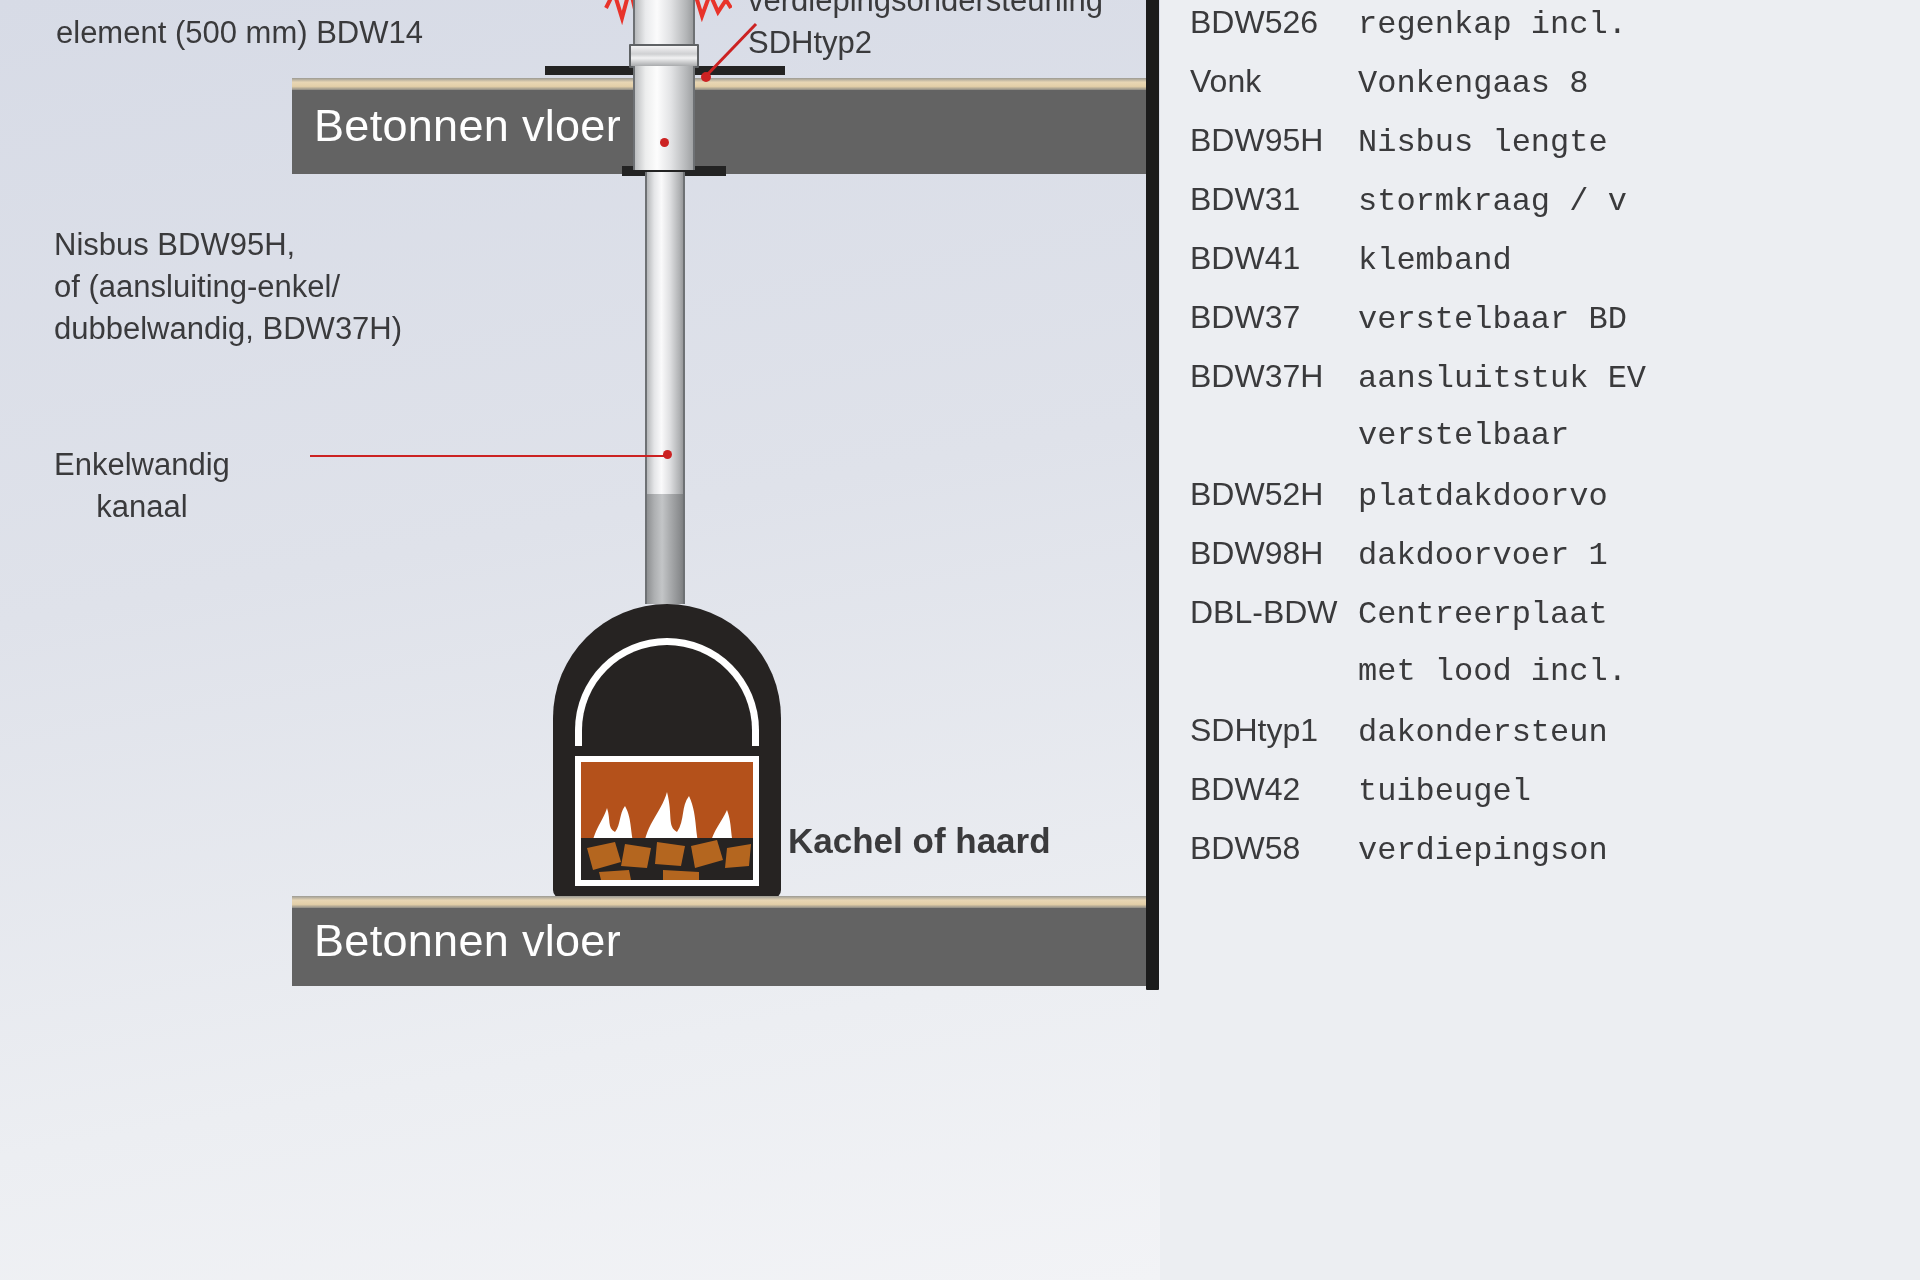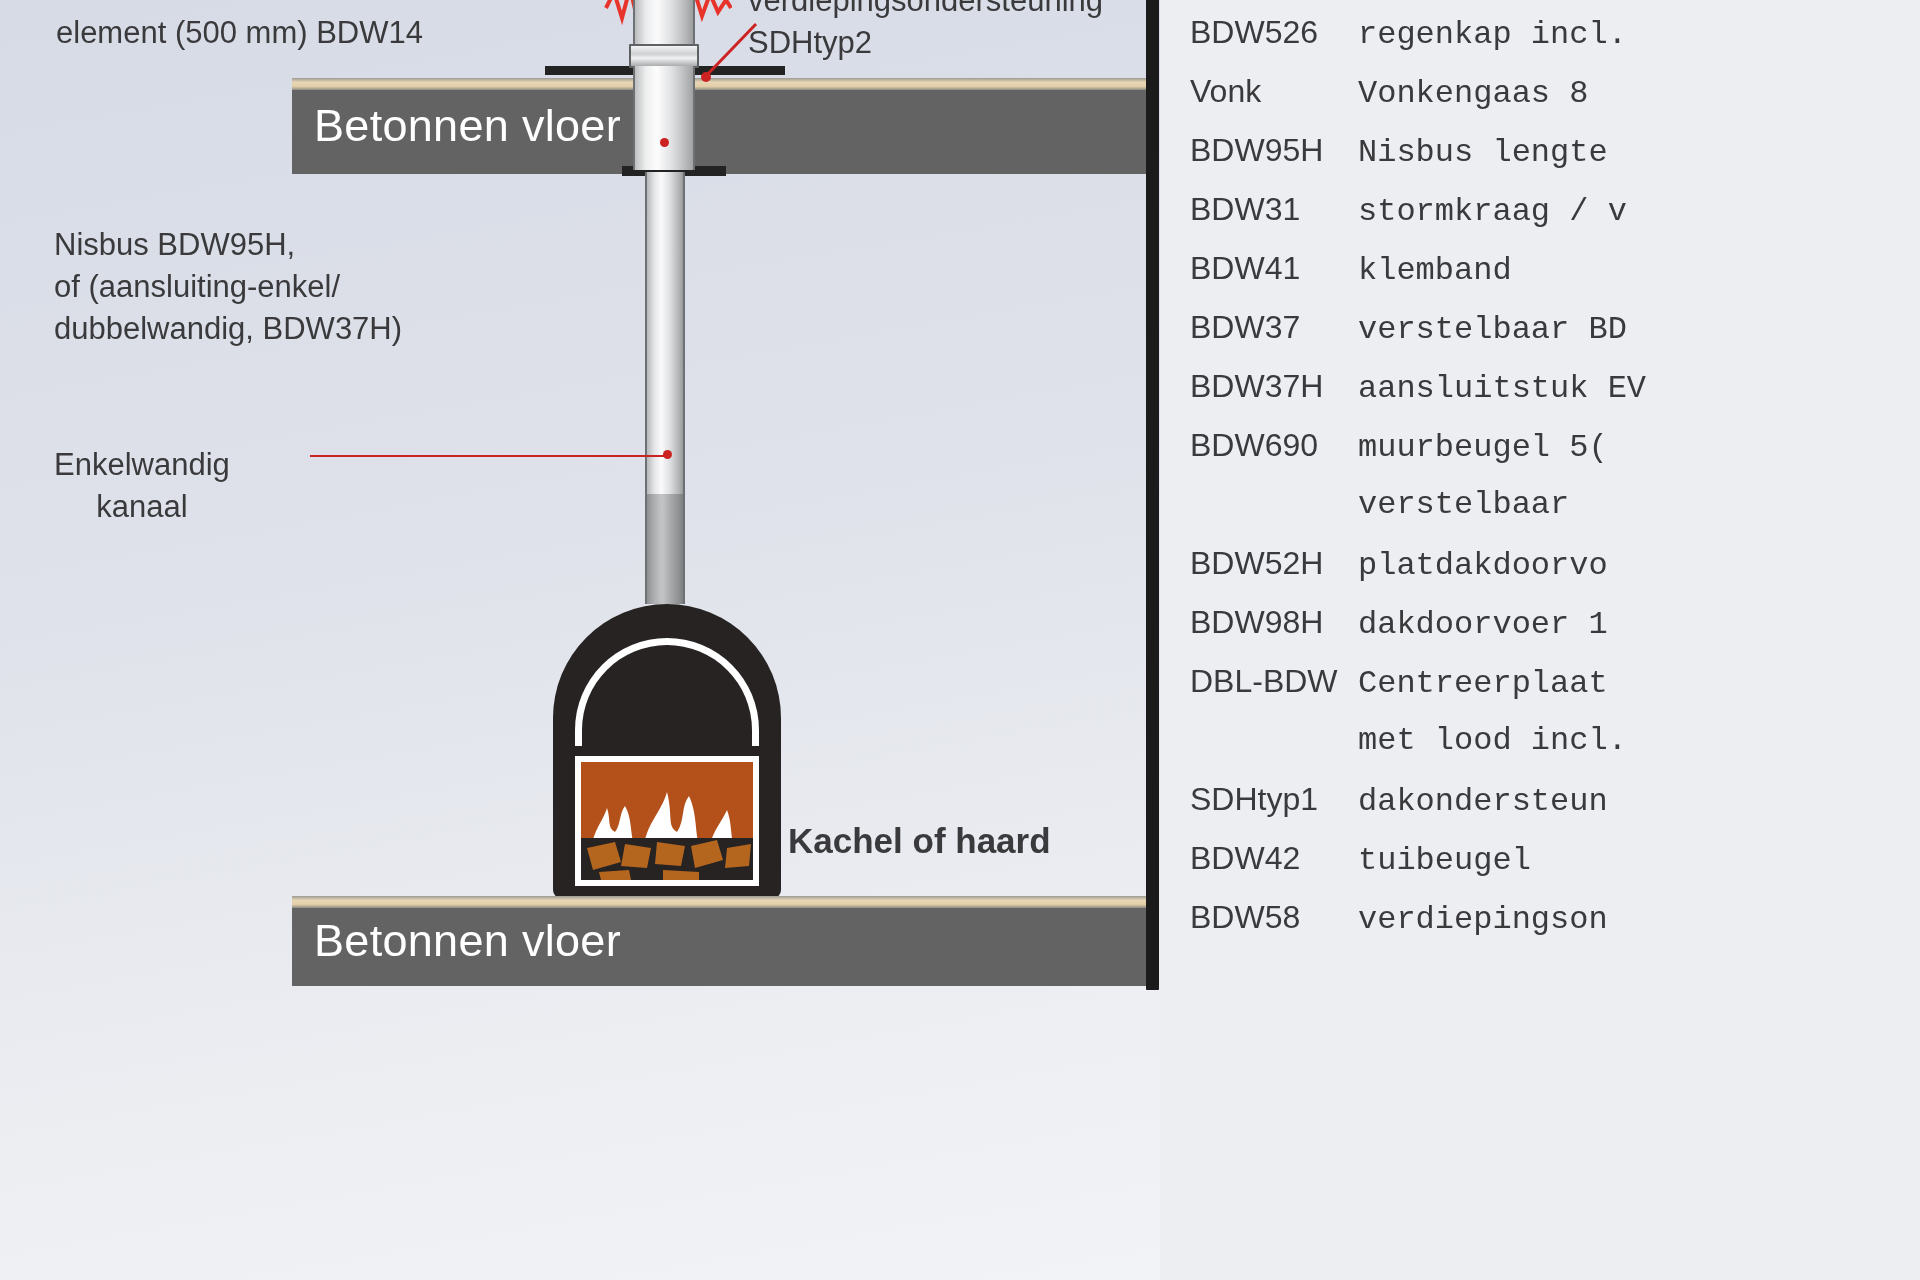--- a/index.html
+++ b/index.html
@@ -267,21 +267,21 @@
   }
 
   
   #legend-panel {
     position: absolute;
     left: 1160px;
     top: 0;
     width: 760px;
     height: 1280px;
     background: #eceef2;
-    padding-top: 14px;
+    padding-top: 4px;
     box-sizing: border-box;
   }
   .legend-row {
     display: flex;
     align-items: baseline;
     height: 59px;
     padding-left: 30px;
   }
   .legend-code {
     width: 168px;
@@ -401,24 +401,20 @@
       </div>
       <div class="legend-row">
         <div class="legend-code">BDW37</div>
         <div class="legend-desc">verstelbaar BD</div>
       </div>
       <div class="legend-row">
         <div class="legend-code">BDW37H</div>
         <div class="legend-desc">aansluitstuk EV</div>
       </div>
       <div class="legend-row">
-        <div class="legend-code">BDW690</div>
-        <div class="legend-desc">muurbeugel 5(</div>
-      </div>
-      <div class="legend-row">
         <div class="legend-code"></div>
         <div class="legend-desc">verstelbaar</div>
       </div>
       <div class="legend-row">
         <div class="legend-code">BDW52H</div>
         <div class="legend-desc">platdakdoorvo</div>
       </div>
       <div class="legend-row">
         <div class="legend-code">BDW98H</div>
         <div class="legend-desc">dakdoorvoer 1</div>

